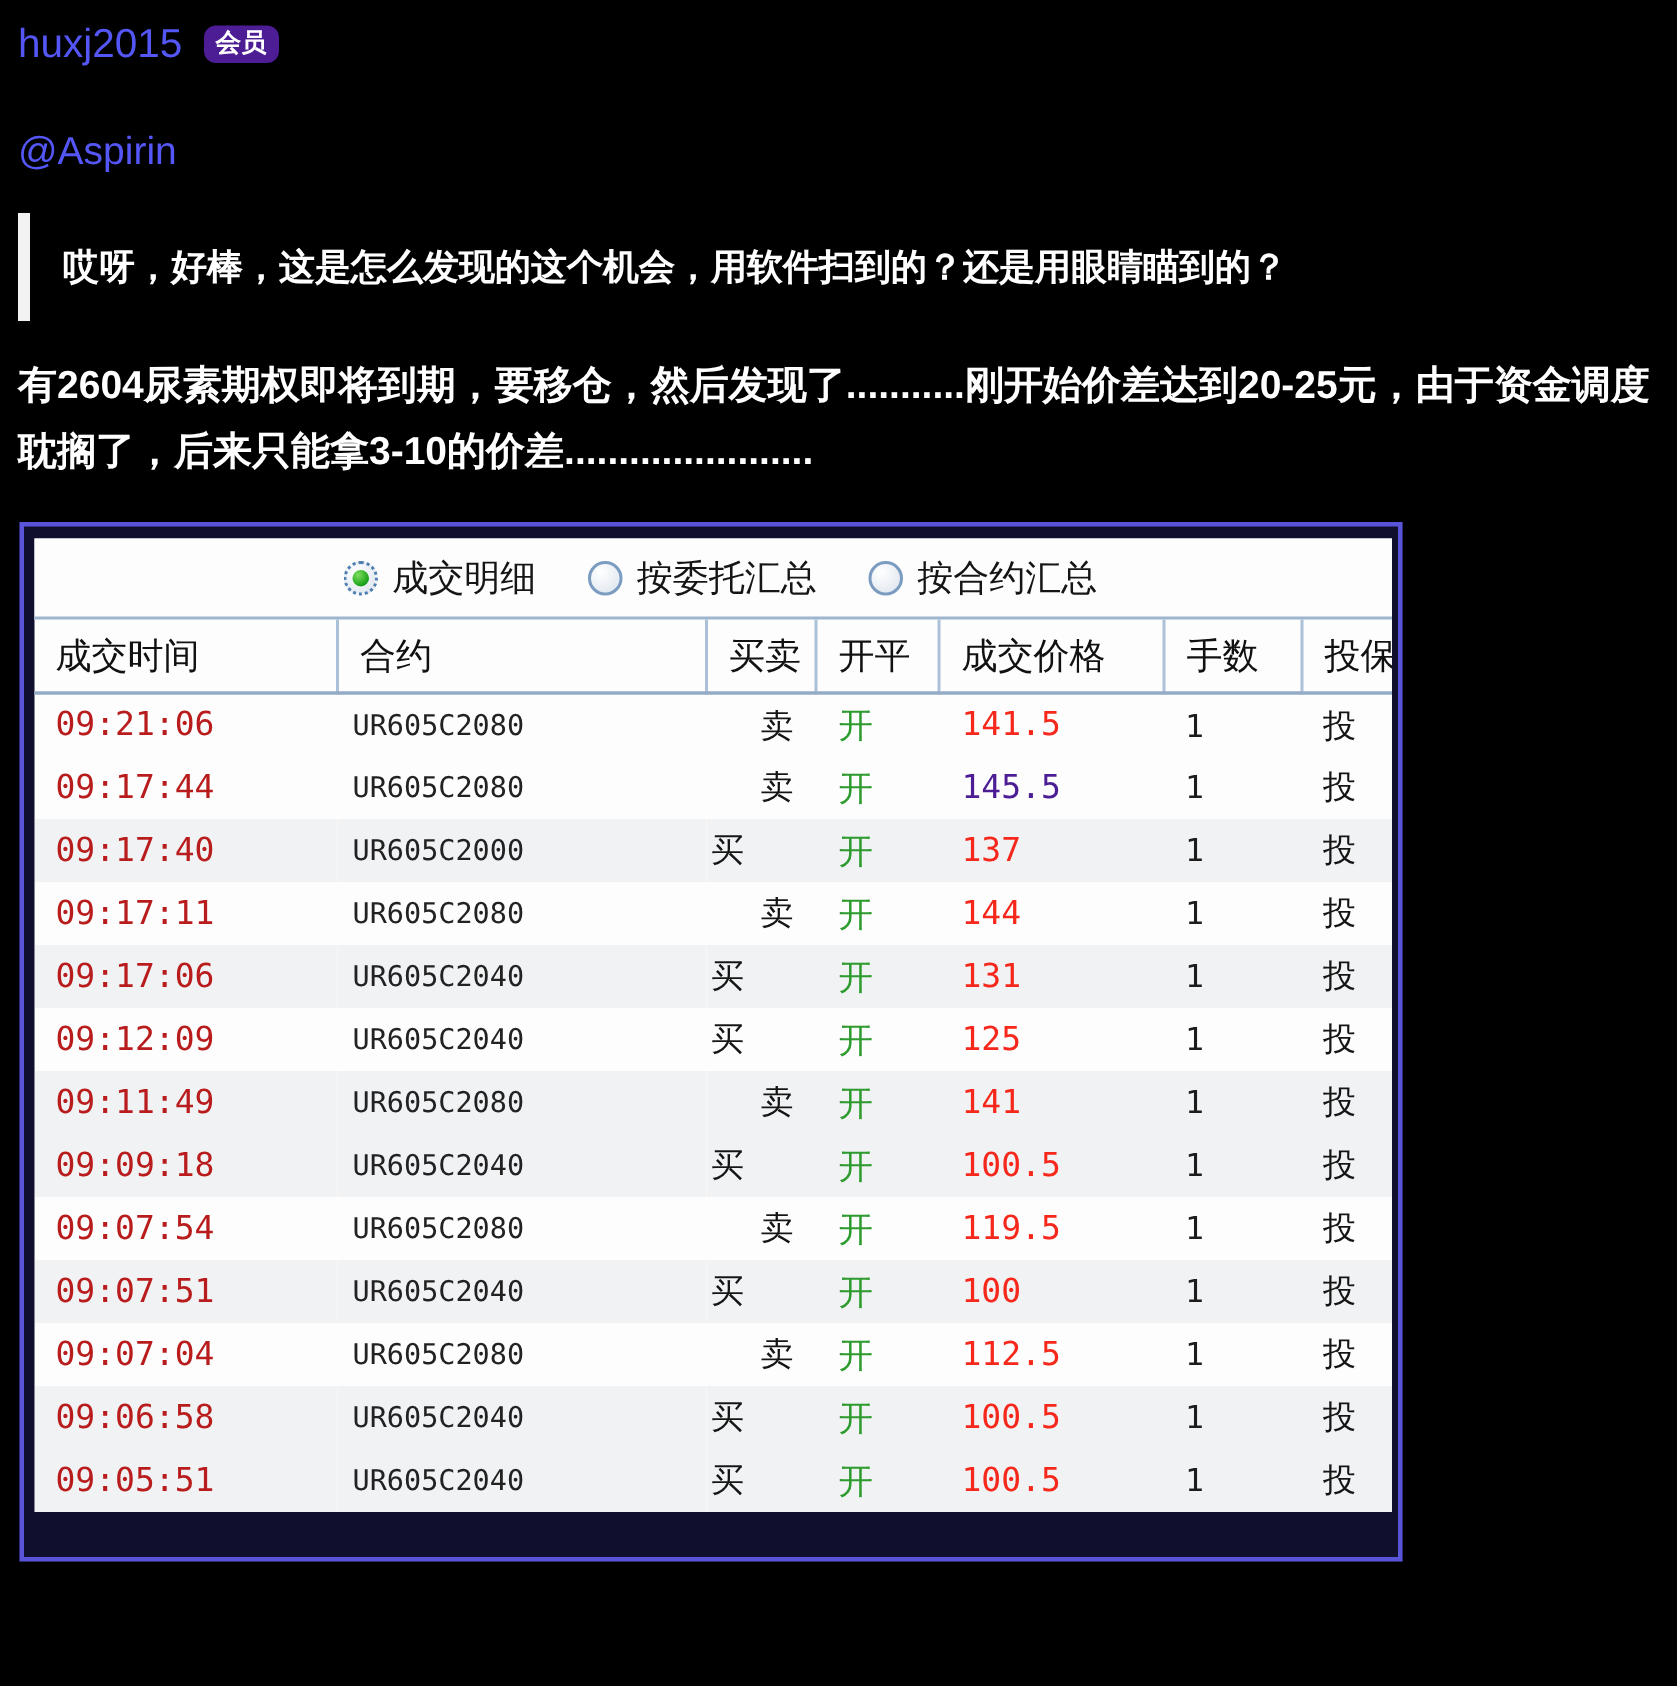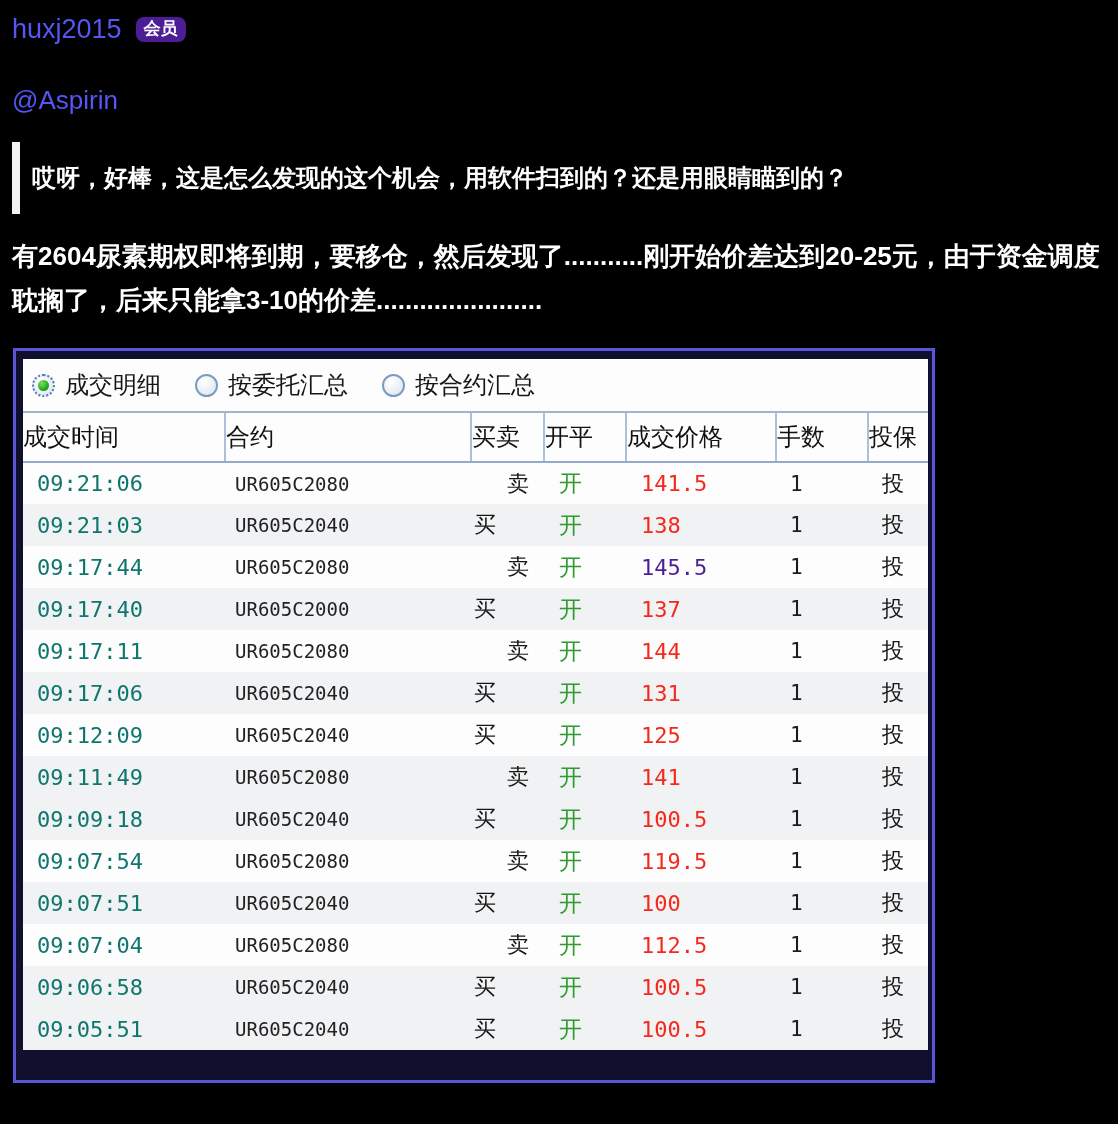--- a/index.html
+++ b/index.html
@@ -8,50 +8,50 @@
 
   
   .post-header { padding:14px 0 0 12px; display:flex; align-items:center; gap:14px; }
   .username { color:#5456f5; font-size:27px; text-decoration:none; cursor:pointer; }
   .badge { background:#4c1d95; color:#fff; font-size:17px; font-weight:bold;
            padding:3px 8px 4px; border-radius:8px; line-height:1.1; }
   .mention { display:block; color:#5456f5; font-size:26px; margin:40px 0 16px 12px;
              text-decoration:none; cursor:pointer; }
   .quote { display:flex; align-items:center; margin:26px 0 0 12px; min-height:72px; }
   .quote-bar { width:8px; align-self:stretch; background:#f2f2f2; }
-  .quote-text { color:#fff; font-size:24px; font-weight:bold; padding-left:12px; }
+  .quote-text { color:#fff; font-size:24px; font-weight:bold; padding-left:22px; }
   .body-text { color:#fff; font-size:26px; font-weight:bold; line-height:44px;
                margin:20px 4px 0 12px; word-break:break-all; }
 
   
   .shot { margin:26px 0 0 13px; width:922px; border:3px solid #5a55d8;
           background:#10102e; padding:8px 4px 30px 7px; }
   .panel { background:#fdfdfd; width:100%; }
 
   .radio-row { display:flex; align-items:center; height:54px; padding-left:9px;
-               gap:34px; border-bottom:2px solid #9fb6cf; background:#fdfdfd; }
+               gap:34px; border-bottom:2px solid #9fb6cf; background:#fdfdfd;justify-content:center; }
   .radio { display:flex; align-items:center; gap:10px; cursor:pointer;
            font-size:24px; color:#151515; }
   .rb { width:23px; height:23px; border-radius:50%; border:2px solid #7b9cc0;
         background:radial-gradient(circle at 35% 30%, #ffffff 0%, #e4eaf1 75%);
         display:flex; align-items:center; justify-content:center; }
   .rb.sel { border:2px dotted #4f7fb0; }
   .rb.sel::after { content:""; width:11px; height:11px; border-radius:50%;
         background:radial-gradient(circle at 35% 30%, #7ede5e 0%, #17a017 70%); }
 
   table { border-collapse:collapse; table-layout:fixed; width:100%; }
   th { height:49px; font-weight:normal; font-size:24px; color:#111; text-align:left;
-       border-right:2px solid #aac1d8; border-bottom:2px solid #93abc6;
+       padding-left:14px; border-right:2px solid #aac1d8; border-bottom:2px solid #93abc6;
        background:#fdfdfd; overflow:hidden; white-space:nowrap; }
   th:last-child { border-right:none; }
   td { height:42px; overflow:hidden; white-space:nowrap; }
   tr.r-even td { background:#fdfdfd; }
   tr.r-odd  td { background:#f1f2f4; }
 
-  td.c-time  { font-family:"DejaVu Sans Mono", monospace; font-size:22px; color:#0f766e; padding-left:14px; }
+  td.c-time  { font-family:"DejaVu Sans Mono", monospace; font-size:22px; color:#b91c1c; padding-left:14px; }
   td.c-cont  { font-family:"DejaVu Sans Mono", monospace; font-size:19px; color:#222; padding-left:10px; }
   td.c-side  { font-size:22px; color:#151515; }
   td.c-side.sell { text-align:right; padding-right:15px; }
   td.c-side.buy  { text-align:left;  padding-left:3px; }
   td.c-open  { font-size:23px; padding-left:15px; }
   td.c-price { font-family:"DejaVu Sans Mono", monospace; font-size:22px; padding-left:15px; }
   td.c-lots  { font-family:"DejaVu Sans Mono", monospace; font-size:21px; color:#1c1c1c; padding-left:14px; }
   td.c-flag  { font-size:22px; color:#151515; padding-left:14px; }
 </style>
 </head>
@@ -112,29 +112,20 @@
         <tbody id="body-rows">
             <tr class="r-even">
               <td class="c-time">09:21:06</td>
               <td class="c-cont">UR605C2080</td>
               <td class="c-side sell">卖</td>
               <td class="c-open" style="color: rgb(46, 155, 46);">开</td>
               <td class="c-price" style="color: rgb(245, 40, 27);">141.5</td>
               <td class="c-lots">1</td>
               <td class="c-flag">投</td>
             </tr>
-            <tr class="r-odd">
-              <td class="c-time">09:21:03</td>
-              <td class="c-cont">UR605C2040</td>
-              <td class="c-side buy">买</td>
-              <td class="c-open" style="color: rgb(46, 155, 46);">开</td>
-              <td class="c-price" style="color: rgb(245, 40, 27);">138</td>
-              <td class="c-lots">1</td>
-              <td class="c-flag">投</td>
-            </tr>
             <tr class="r-even">
               <td class="c-time">09:17:44</td>
               <td class="c-cont">UR605C2080</td>
               <td class="c-side sell">卖</td>
               <td class="c-open" style="color: rgb(46, 155, 46);">开</td>
               <td class="c-price" style="color: #4c1d95;">145.5</td>
               <td class="c-lots">1</td>
               <td class="c-flag">投</td>
             </tr>
             <tr class="r-odd">

